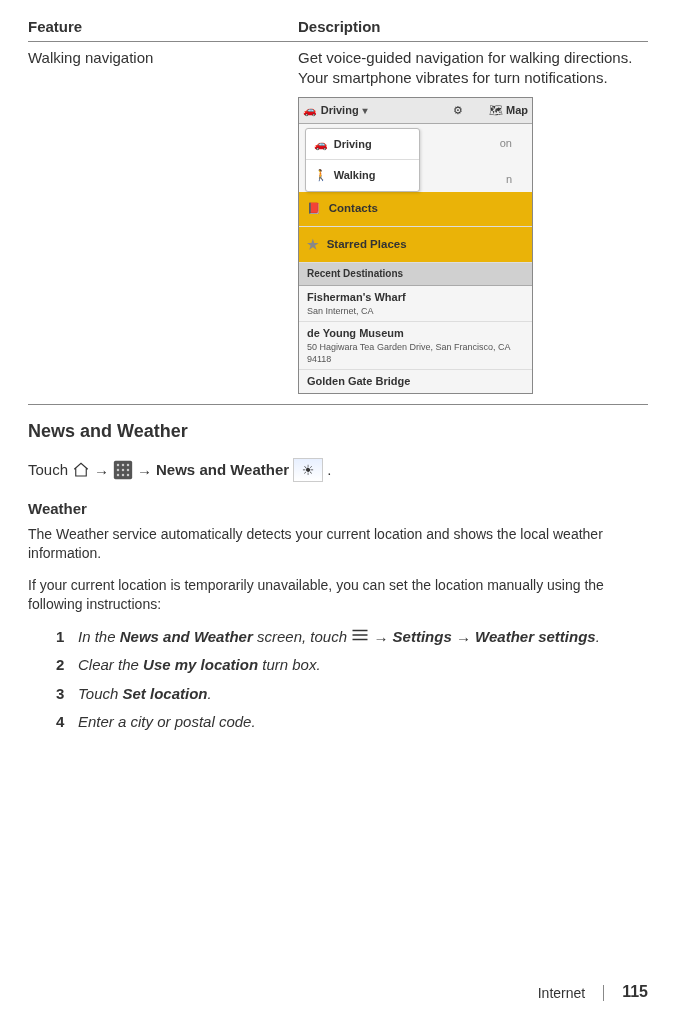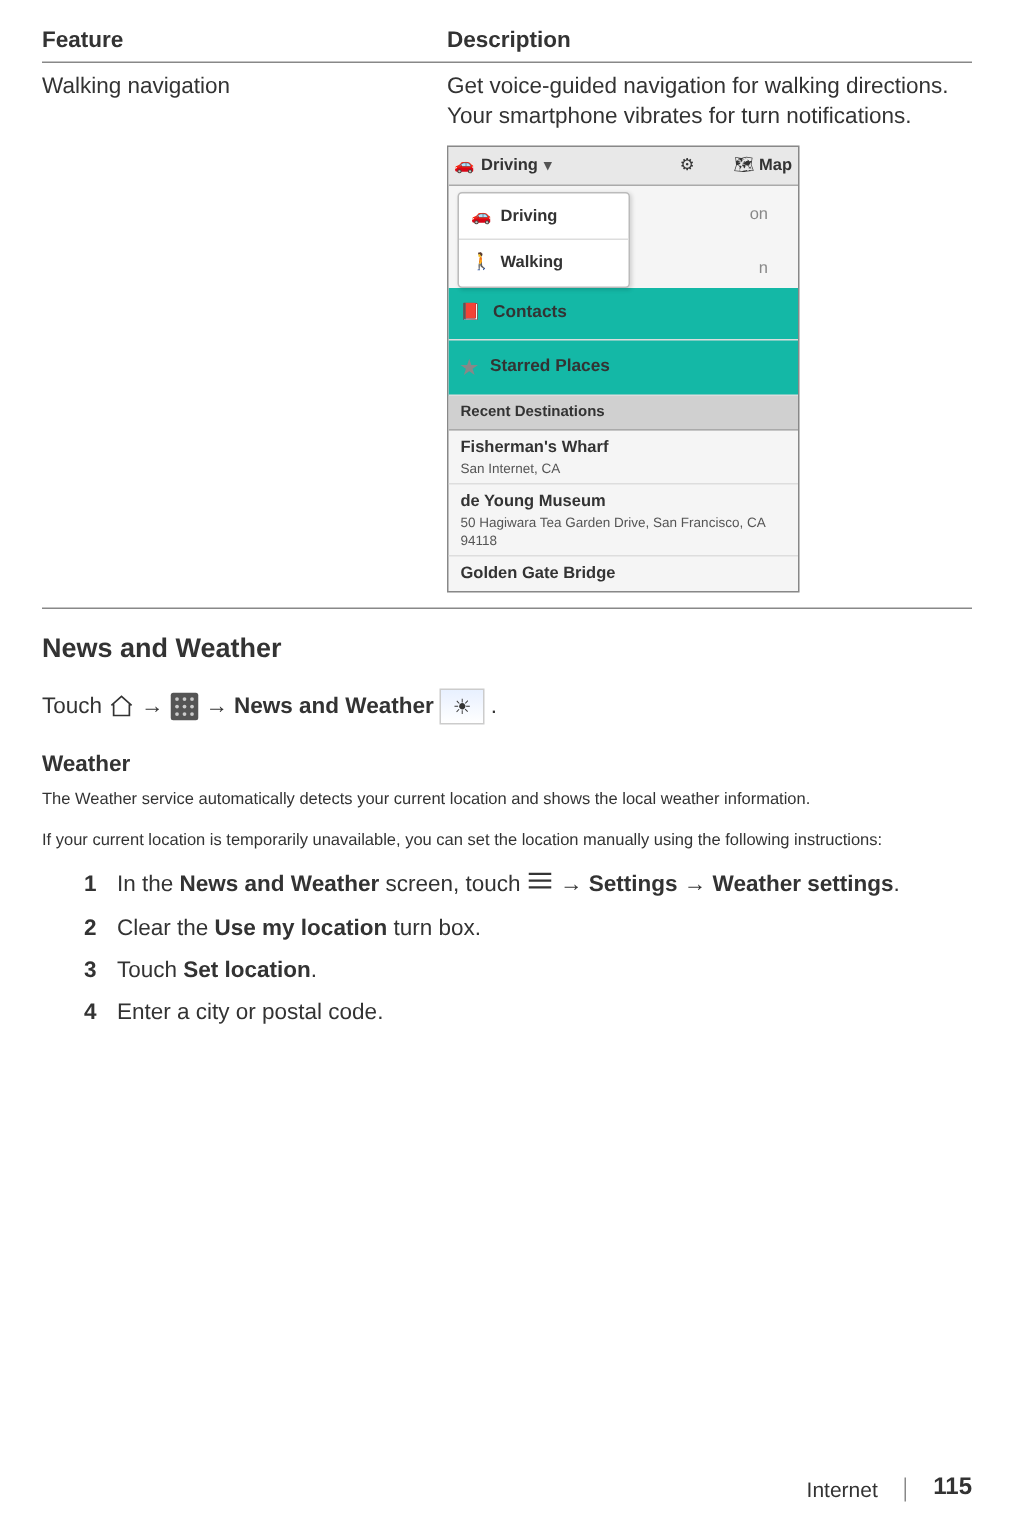--- a/index.html
+++ b/index.html
@@ -95,21 +95,21 @@
       border-bottom: none;
       text-align: center;
     }
     .ss-behind-text {
       text-align: right;
       padding-right: 20px;
       color: #888;
       font-size: 11px;
     }
     .ss-list {
-      background: #14b8a6;
+      background: #eab308;
     }
     .ss-list-item {
       display: flex;
       align-items: center;
       gap: 8px;
       padding: 9px 8px;
       border-bottom: 1px solid #ddd;
       font-weight: bold;
       font-size: 11.5px;
     }
@@ -179,40 +179,41 @@
     }
     .arrow {
       font-size: 15px;
     }
     .sub-heading {
       font-weight: bold;
       font-size: 15px;
       margin-bottom: 8px;
     }
     .body-text {
-      font-size: 11px;
+      font-size: 14px;
       line-height: 1.4;
       margin-bottom: 12px;
     }
     .steps {
       padding-left: 28px;
       font-size: 15px;
     }
     .step {
       display: flex;
       margin-bottom: 8px;
       line-height: 1.35;
     }
     .step-num {
       font-weight: bold;
       width: 22px;
       flex-shrink: 0;
     }
     .step-text {
       flex: 1;
+      font-style: italic;
     }
     .footer {
       position: absolute;
       bottom: 24px;
       right: 28px;
       display: flex;
       align-items: flex-end;
       gap: 18px;
       font-size: 14px;
     }

